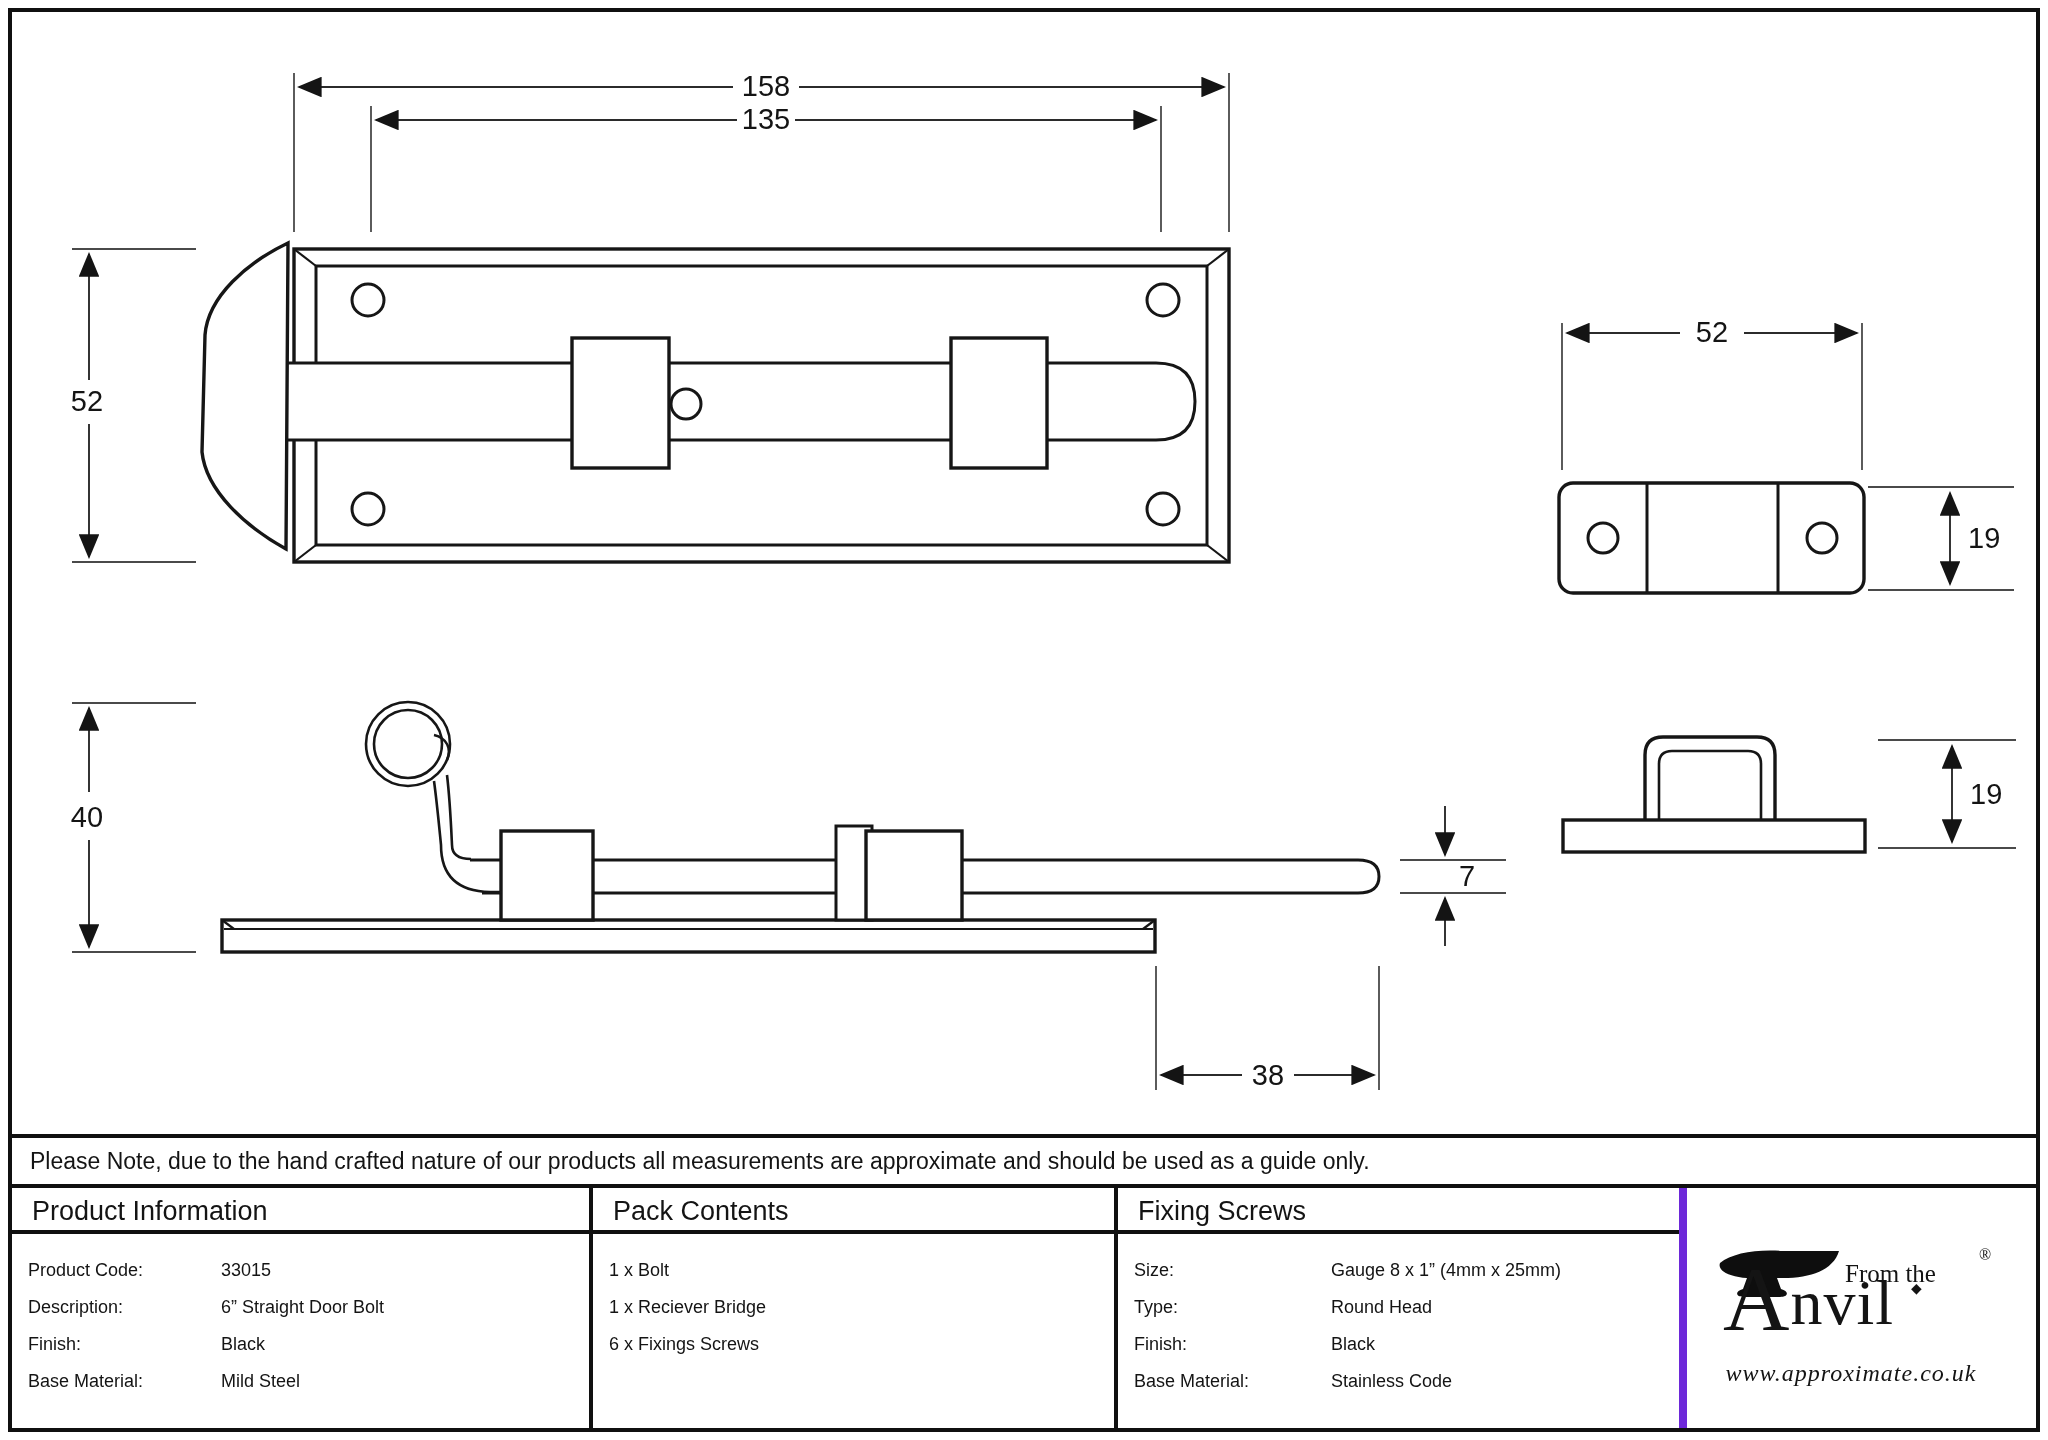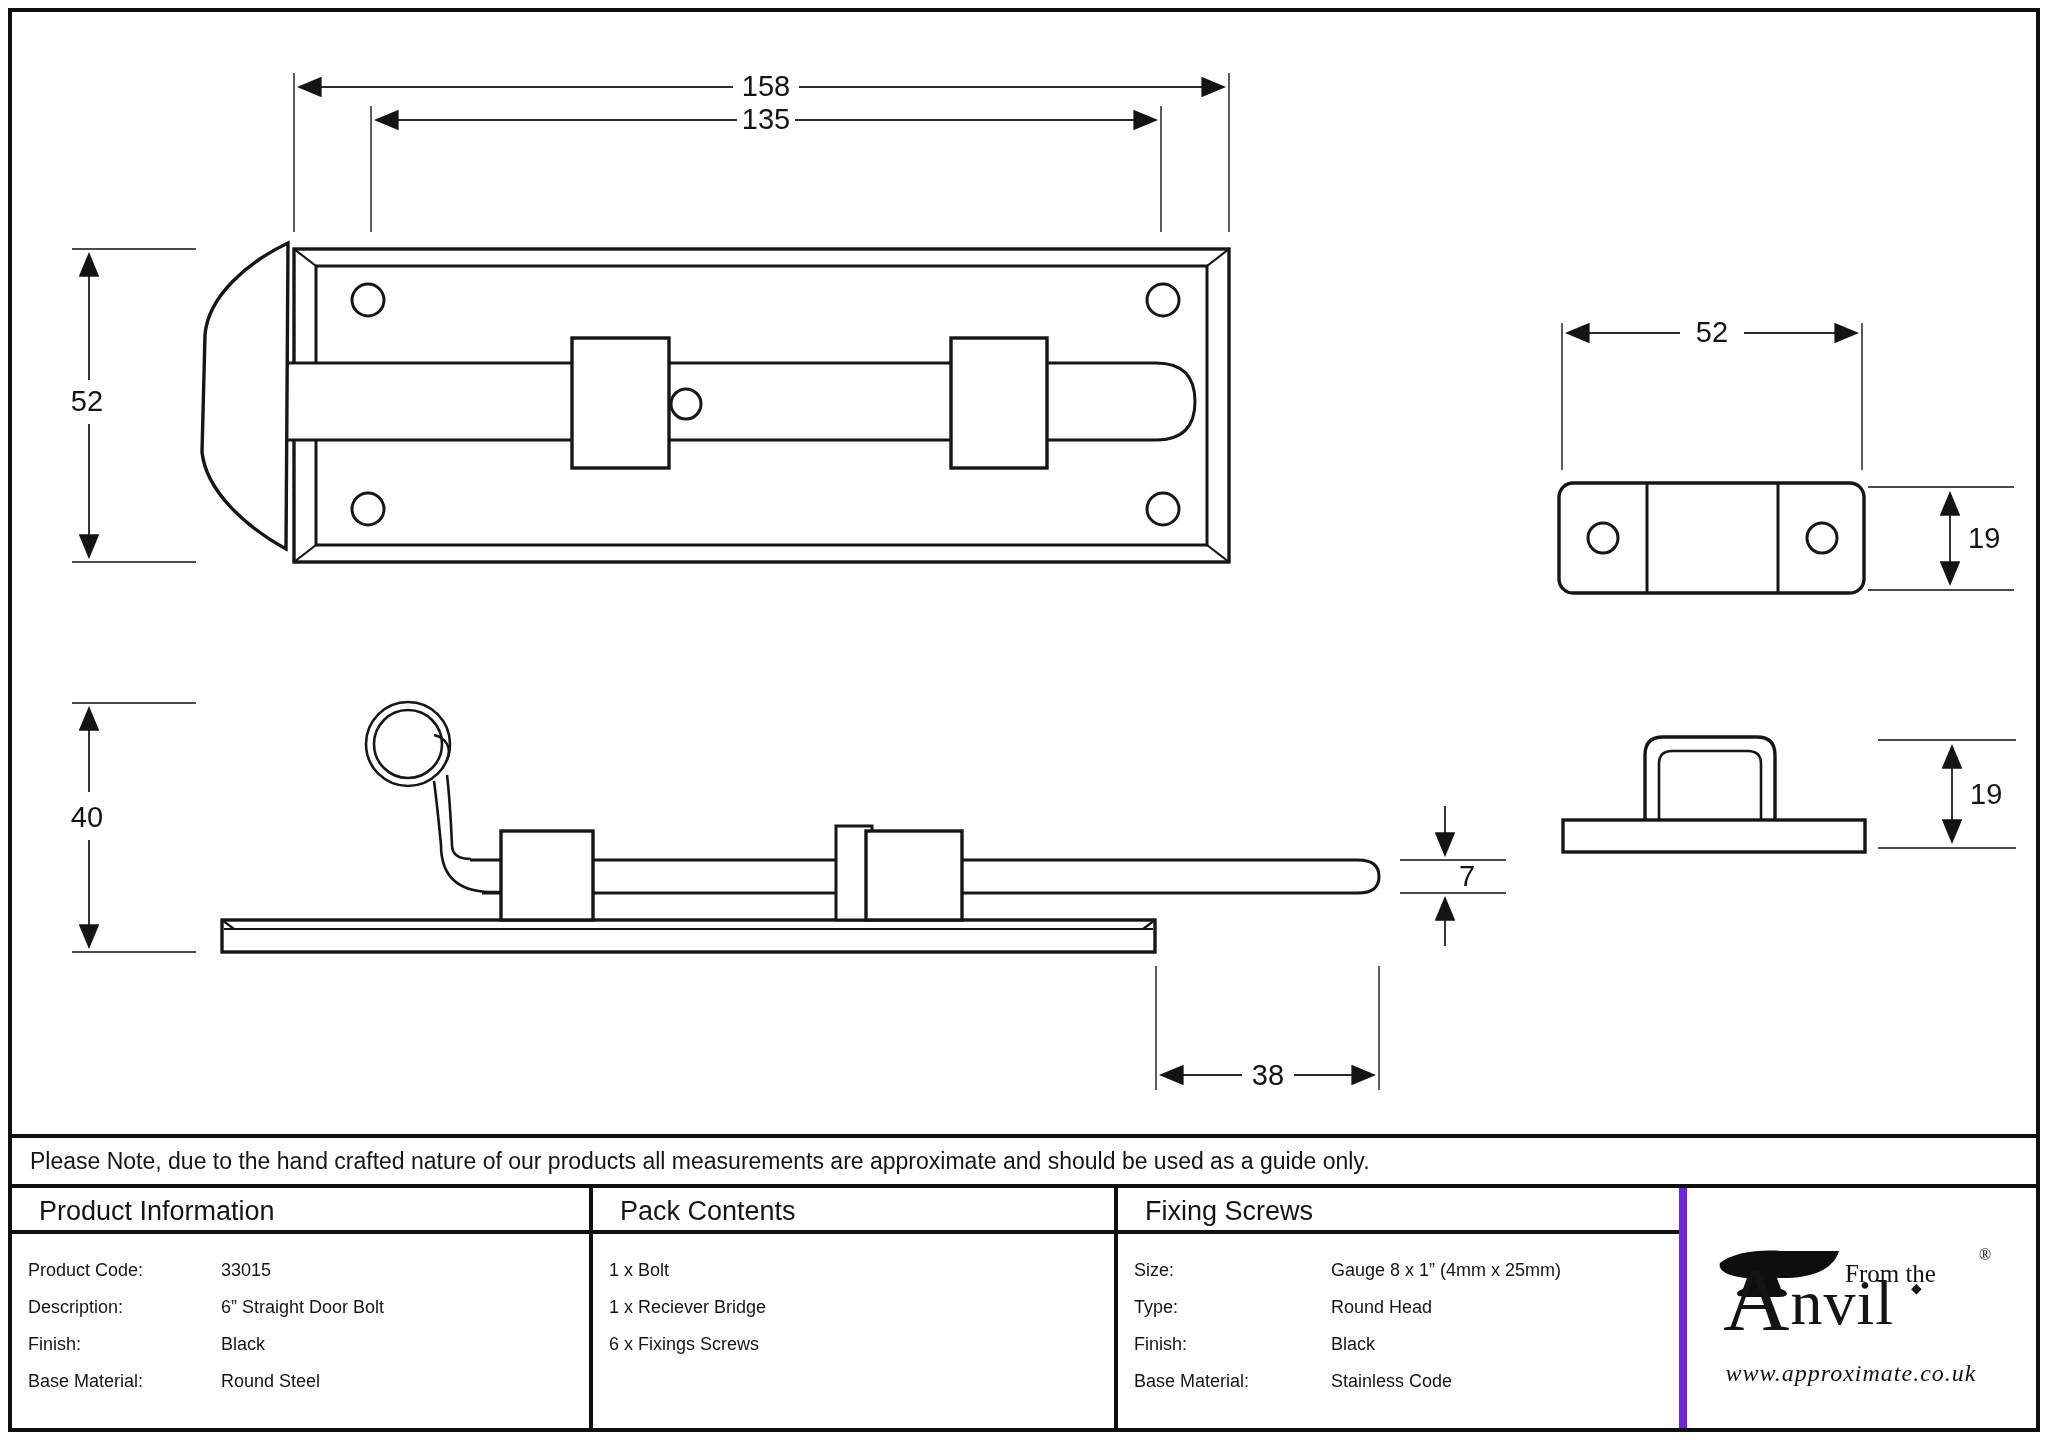--- a/index.html
+++ b/index.html
@@ -23,21 +23,21 @@
             box-sizing:border-box;border-top:4px solid #101010;border-bottom:4px solid #101010;
             display:flex;align-items:center;padding-left:18px;font-size:23px;}
 
   .spec-table{position:absolute;left:12px;top:1188px;width:2024px;height:240px;
               display:flex;box-sizing:border-box;}
   .spec-col{box-sizing:border-box;height:100%;}
   .col-1{width:581px;border-right:4px solid #101010;}
   .col-2{width:525px;border-right:4px solid #101010;}
   .col-3{width:569px;border-right:8px solid #6d28d9;}
   .col-4{width:328px;position:relative;}
-  .spec-header{height:46px;line-height:46px;padding-left:27px;font-size:27px;
+  .spec-header{height:46px;line-height:46px;padding-left:20px;font-size:27px;
                border-bottom:4px solid #101010;box-sizing:border-box;}
   .spec-body{padding:18px 8px 0 16px;font-size:18px;}
   .spec-row{line-height:37px;white-space:nowrap;}
   .spec-label{display:inline-block;width:188px;}
   .col-3 .spec-label{width:192px;}
   .pack-item{line-height:37px;white-space:nowrap;}
 
   
   .brand-cell{position:absolute;inset:0;}
   .anvil-icon{position:absolute;left:30px;top:60px;}
@@ -197,21 +197,21 @@
       <div class="spec-row">
         <span class="spec-label">Description:</span>
         <span class="spec-value">6” Straight Door Bolt</span>
       </div>
       <div class="spec-row">
         <span class="spec-label">Finish:</span>
         <span class="spec-value">Black</span>
       </div>
       <div class="spec-row">
         <span class="spec-label">Base Material:</span>
-        <span class="spec-value">Round Steel</span>
+        <span class="spec-value">Mild Steel</span>
       </div>
     </div>
   </div>
 
   <div class="spec-col col-2">
     <div class="spec-header">Pack Contents</div>
     <div class="spec-body">
       <div class="pack-item">1 x Bolt</div>
       <div class="pack-item">1 x Reciever Bridge</div>
       <div class="pack-item">6 x Fixings Screws</div>

